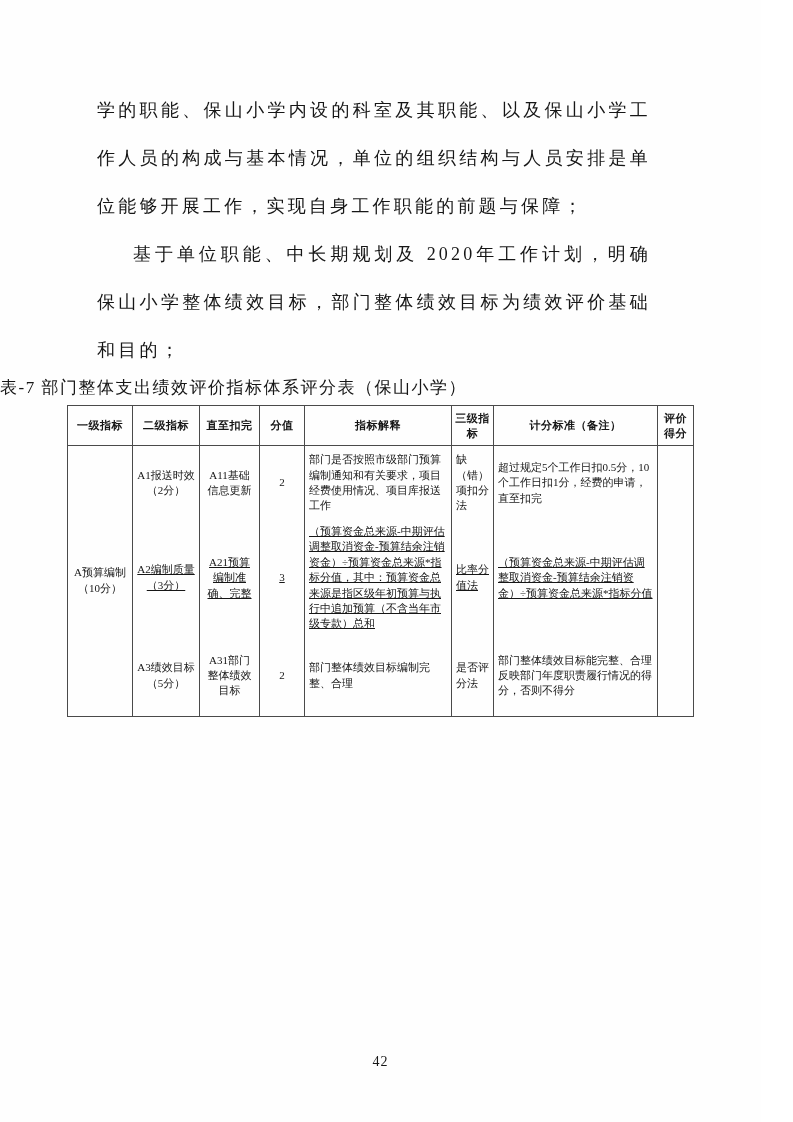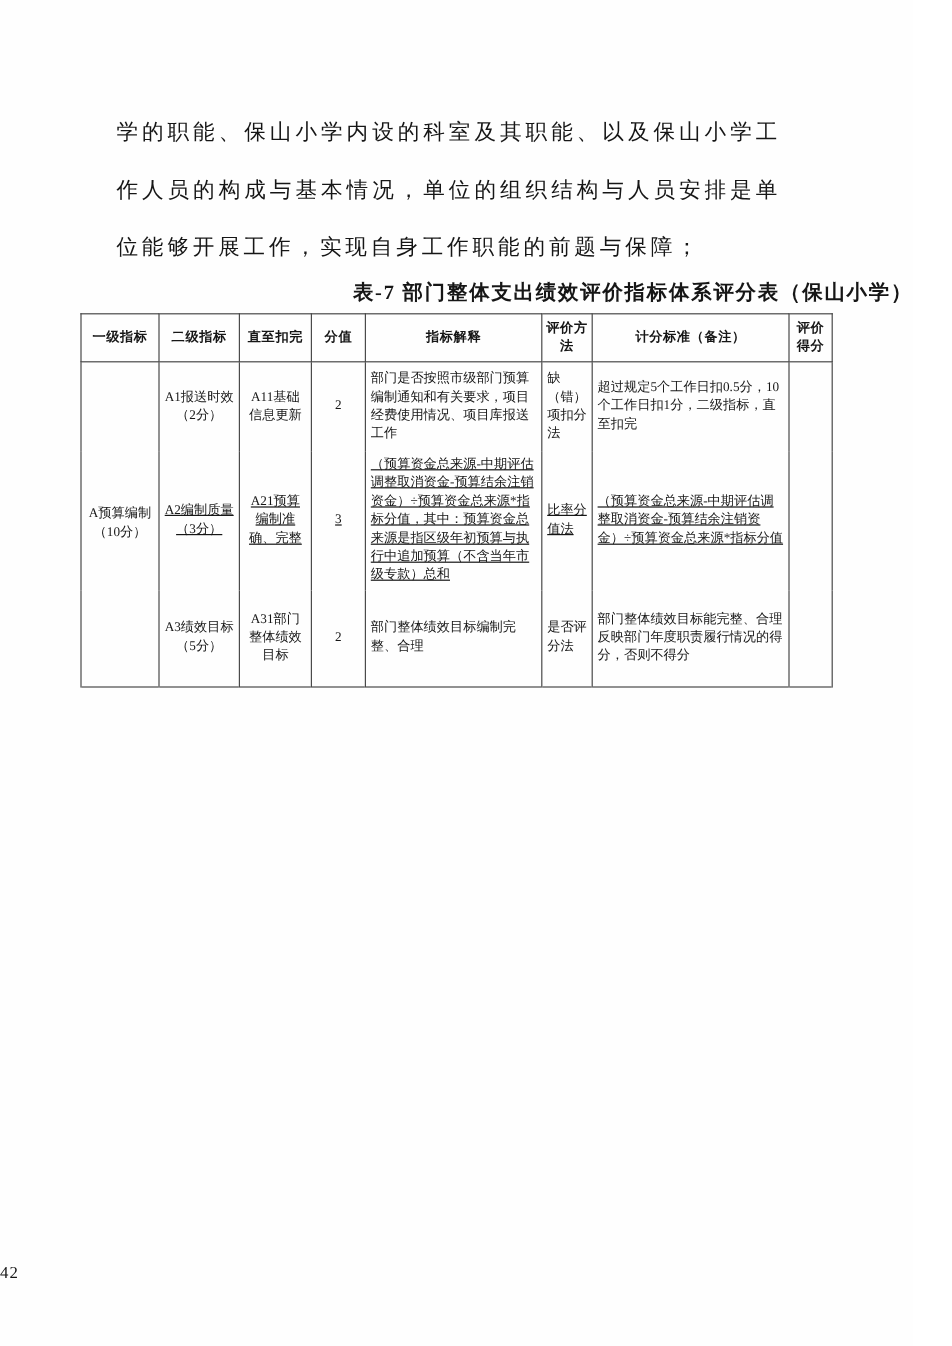--- a/index.html
+++ b/index.html
@@ -18,25 +18,24 @@
     margin:0;
     font-size:18px;
     line-height:48px;
     letter-spacing:3.2px;
     text-align:justify;
     text-justify:inter-ideograph;
   }
   .para.indent{ text-indent:2em; }
   .tbl-caption{
     margin:2px 0 6px 0;
-    text-align:right;
+    text-align:left;
     font-size:17px;
-    font-weight:bold;
+    font-weight:normal;
     letter-spacing:1.5px;
-    padding-left:27px;
   }
   table.score-table{
     border-collapse:collapse;
     table-layout:fixed;
     width:626px;
     margin:0 auto;
     border:1.2px solid #4a4a4a;
     font-size:11px;
   }
   .score-table th{
@@ -61,32 +60,33 @@
   }
   .score-table tr.r1 td{ height:66px; }
   .score-table tr.r2 td{ height:64px;text-decoration:underline; }
   .score-table tr.r3 td{ height:72px; }
   .score-table .c{ text-align:center; }
   .score-table .l{ text-align:left; }
   .page-num{
     position:absolute;
     left:0; right:0;
     bottom:52px;
-    text-align:left;
+    text-align:center;
     font-size:14px;
     letter-spacing:1px;
   }
 </style>
 </head>
 <body>
 
 <div class="page">
 
   <div class="text-block">
     <p class="para">学的职能、保山小学内设的科室及其职能、以及保山小学工作人员的构成与基本情况，单位的组织结构与人员安排是单位能够开展工作，实现自身工作职能的前题与保障；</p>
+    <p class="para indent">基于单位职能、中长期规划及 2020年工作计划，明确保山小学整体绩效目标，部门整体绩效目标为绩效评价基础和目的；</p>
   </div>
 
   <div class="tbl-caption">表-7 部门整体支出绩效评价指标体系评分表（保山小学）</div>
 
   <table class="score-table">
     <colgroup>
       <col style="width:65px">
       <col style="width:67px">
       <col style="width:60px">
       <col style="width:45px">
@@ -95,34 +95,34 @@
       <col style="width:164px">
       <col style="width:36px">
     </colgroup>
     <thead>
       <tr>
         <th>一级指标</th>
         <th>二级指标</th>
         <th>直至扣完</th>
         <th>分值</th>
         <th>指标解释</th>
-        <th>评价方法</th>
+        <th>三级指标</th>
         <th>计分标准（备注）</th>
         <th>评价得分</th>
       </tr>
     </thead>
     <tbody>
       <tr class="r1">
         <td class="c" rowspan="3">A预算编制（10分）</td>
         <td class="c">A1报送时效（2分）</td>
         <td class="c">A11基础信息更新</td>
         <td class="c">2</td>
         <td class="l">部门是否按照市级部门预算编制通知和有关要求，项目经费使用情况、项目库报送工作</td>
         <td class="l">缺（错）项扣分法</td>
-        <td class="l">超过规定5个工作日扣0.5分，10个工作日扣1分，二级指标，直至扣完</td>
+        <td class="l">超过规定5个工作日扣0.5分，10个工作日扣1分，经费的申请，直至扣完</td>
         <td class="c"></td>
       </tr>
       <tr class="r2">
         <td class="c">A2编制质量（3分）</td>
         <td class="c">A21预算编制准确、完整</td>
         <td class="c">3</td>
         <td class="l">（预算资金总来源-中期评估调整取消资金-预算结余注销资金）÷预算资金总来源*指标分值，其中：预算资金总来源是指区级年初预算与执行中追加预算（不含当年市级专款）总和</td>
         <td class="l">比率分值法</td>
         <td class="l">（预算资金总来源-中期评估调整取消资金-预算结余注销资金）÷预算资金总来源*指标分值</td>
         <td class="c"></td>

